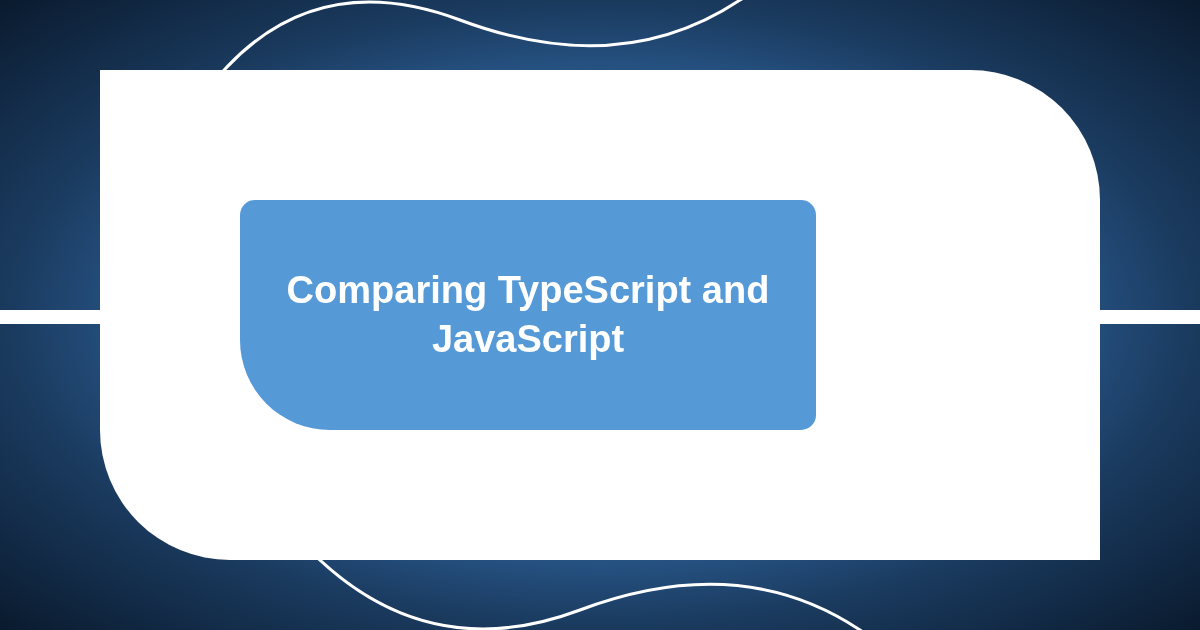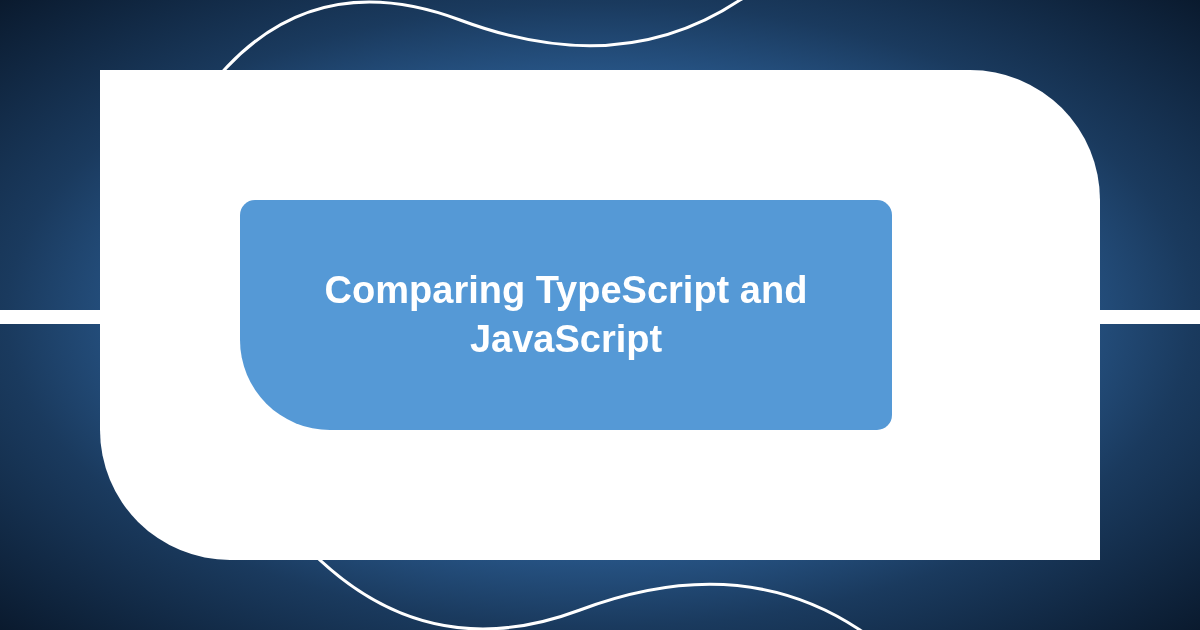--- a/index.html
+++ b/index.html
@@ -22,21 +22,21 @@
       width: 1000px;
       height: 490px;
       background: white;
       border-top-right-radius: 130px;
       border-bottom-left-radius: 130px;
     }
     .inner-shape {
       position: absolute;
       top: 200px;
       left: 240px;
-      width: 652px;
+      width: 576px;
       height: 230px;
       background: #5599d6;
       border-top-right-radius: 15px;
       border-bottom-left-radius: 90px;
       border-bottom-right-radius: 15px;
       border-top-left-radius: 15px;
       display: flex;
       align-items: center;
       justify-content: center;
       padding: 40px;

